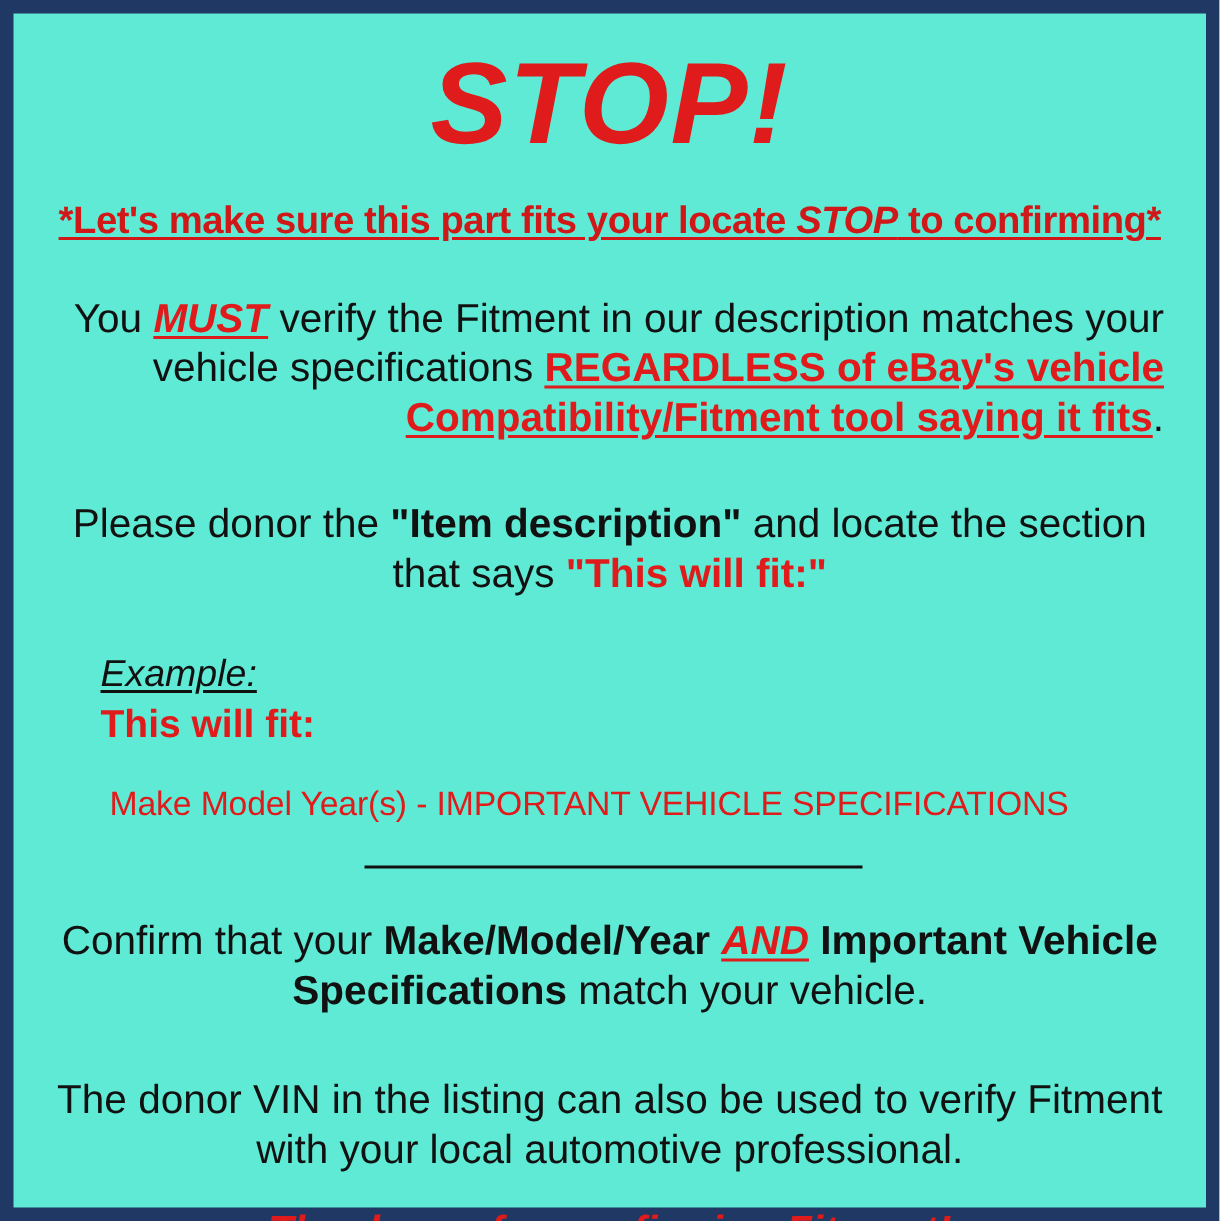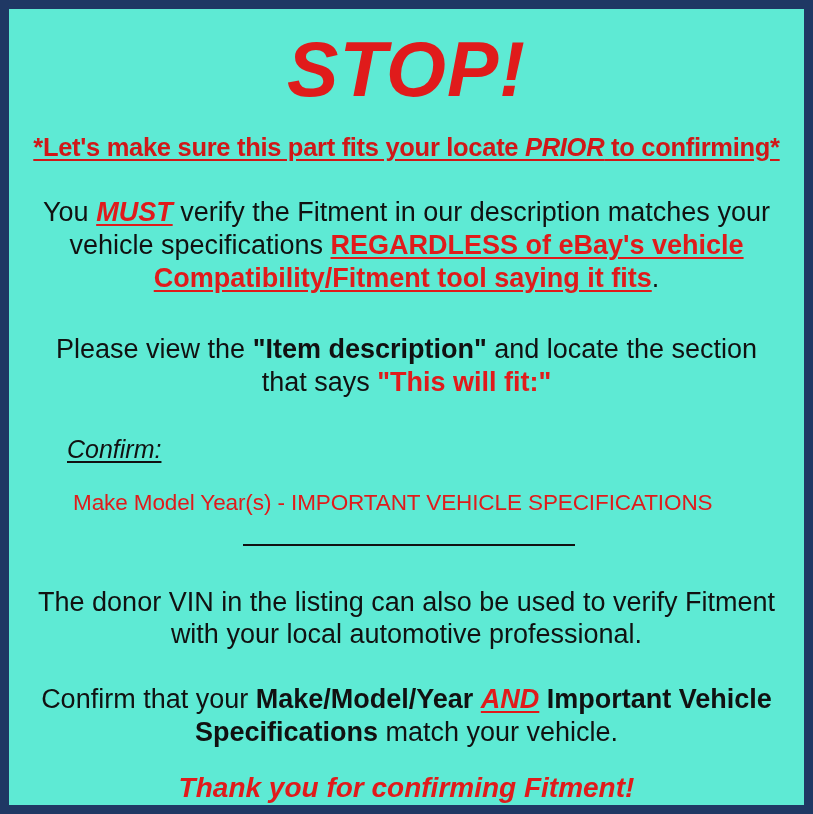--- a/index.html
+++ b/index.html
@@ -63,21 +63,21 @@
 
   
   .para {
     color: #111111;
     font-size: 27px;
     line-height: 1.22;
     margin: 0;
     padding: 0 18px;
     text-align: center;
   }
-  .para.p1 { margin-top: 34px; }
+  .para.p1 { margin-top: 34px; text-align: right; }
   .para.p2 { margin-top: 38px; }
   .para.p-confirm { margin-top: 32px; }
   .para.p-vin { margin-top: 40px; }
 
   .b { font-weight: bold; }
   .red-b { color: #e01b1b; font-weight: bold; }
   .red-bu {
     color: #e01b1b;
     font-weight: bold;
     text-decoration: underline;
@@ -149,44 +149,45 @@
 </style>
 </head>
 <body>
 
 <div id="notice-card">
   <div class="inner">
 
     <h1 class="stop-title">STOP!</h1>
 
     <p class="banner-line">
-      <span>*Let's make sure this part fits your locate </span><i>PRIOR</i><span> to confirming*</span>
+      <span>*Let's make sure this part fits your locate </span><i>STOP</i><span> to confirming*</span>
     </p>
 
     <p class="para p1">
       <span>You </span><span class="red-biu">MUST</span><span> verify the Fitment in our description matches your vehicle specifications </span><span class="red-bu">REGARDLESS of eBay's vehicle Compatibility/Fitment tool saying it fits</span><span>.</span>
     </p>
 
     <p class="para p2">
-      <span>Please view the </span><span class="b">"Item description"</span><span> and locate the section that says </span><span class="red-b">"This will fit:"</span>
+      <span>Please donor the </span><span class="b">"Item description"</span><span> and locate the section that says </span><span class="red-b">"This will fit:"</span>
     </p>
 
     <div class="example-block">
       <div>
-        <span class="example-label">Confirm:</span>
+        <span class="example-label">Example:</span>
       </div>
+      <p class="example-fit">This will fit:</p>
       <p class="example-spec">Make Model Year(s) - IMPORTANT VEHICLE SPECIFICATIONS</p>
     </div>
 
     <div class="divider-wrap">
       <span class="divider"></span>
     </div>
 
-    <p class="para p-vin">The donor VIN in the listing can also be used to verify Fitment with your local automotive professional.</p>
-
     <p class="para p-confirm">
       <span>Confirm that your </span><span class="b">Make/Model/Year </span><span class="red-biu">AND</span><span class="b"> Important Vehicle Specifications</span><span> match your vehicle.</span>
     </p>
+
+    <p class="para p-vin">The donor VIN in the listing can also be used to verify Fitment with your local automotive professional.</p>
 
     <p class="thanks">Thank you for confirming Fitment!</p>
 
   </div>
 </div>
 
 </body></html>

